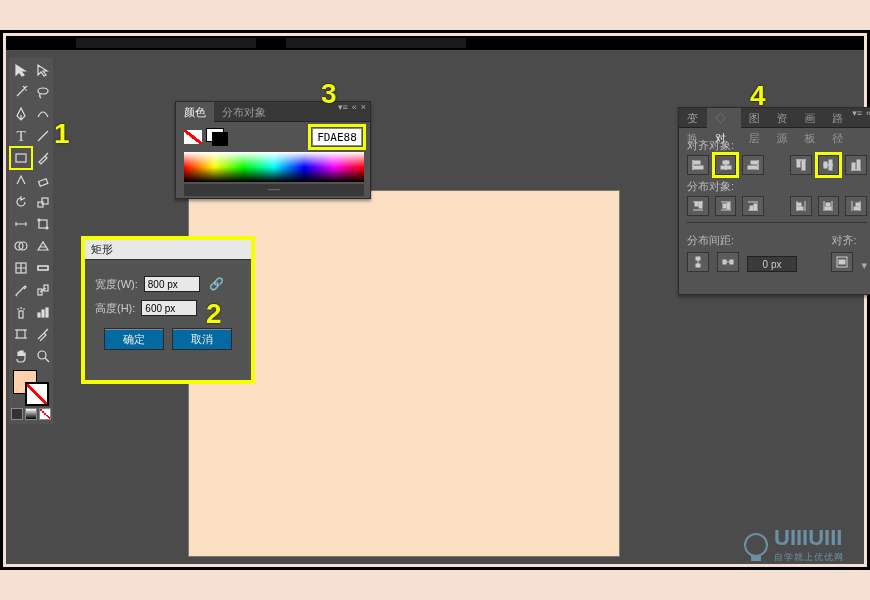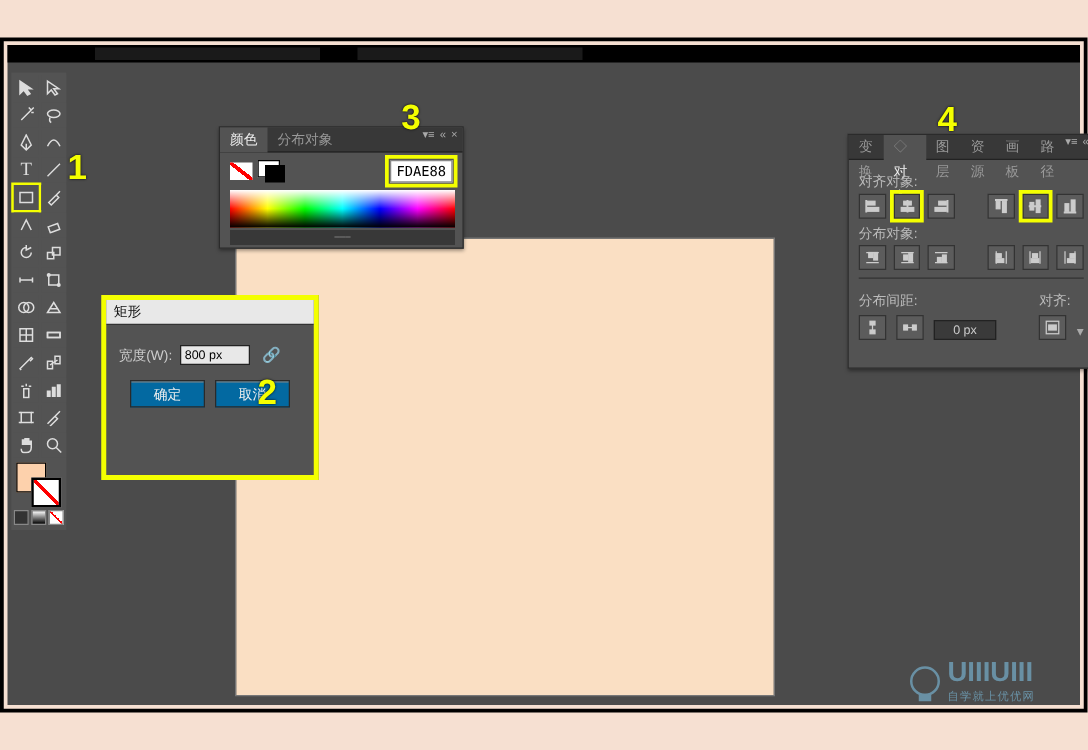--- a/index.html
+++ b/index.html
@@ -215,21 +215,21 @@
   .callout {
     position: absolute;
     color: #F4FF00;
     font-size: 28px;
     font-weight: bold;
     text-shadow: 0 0 2px #000;
   }
   
   .wm {
     position: absolute;
-    right: 36px; bottom: 0px;
+    right: 20px; bottom: 0px;
     display:flex; align-items:center; gap:6px;
     color: #7DBFE0;
     opacity: 0.6;
     font-size: 22px; font-weight: bold;
   }
   .wm-bulb {
     width: 24px; height: 24px;
     border: 2px solid #7DBFE0; border-radius: 50%;
     position: relative;
   }
@@ -438,20 +438,24 @@
       </div>
     </div>
 
     <div class="rect-dialog">
       <div class="dlg-title">矩形</div>
       <div class="dlg-body">
         <div class="dlg-row">
           <label>宽度(W):</label>
           <input class="dlg-input" value="800 px" style="">
           <span class="dlg-icon">🔗</span>
+        </div>
+        <div class="dlg-row">
+          <label>高度(H):</label>
+          <input class="dlg-input" value="600 px" style="">
         </div>
         <div class="dlg-btns">
           <div class="dlg-btn">确定</div>
           <div class="dlg-btn">取消</div>
         </div>
       </div>
     </div>
 
     <div class="panel align-panel">
       <div class="panel-head">

